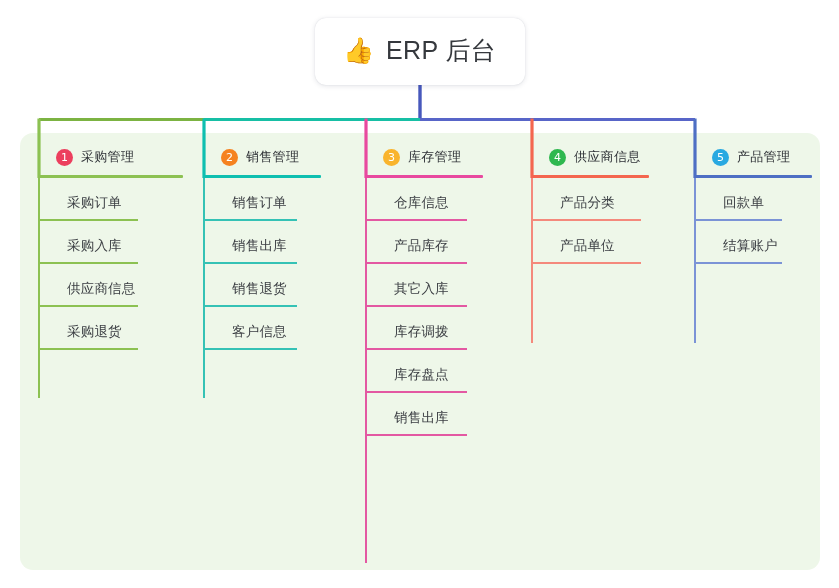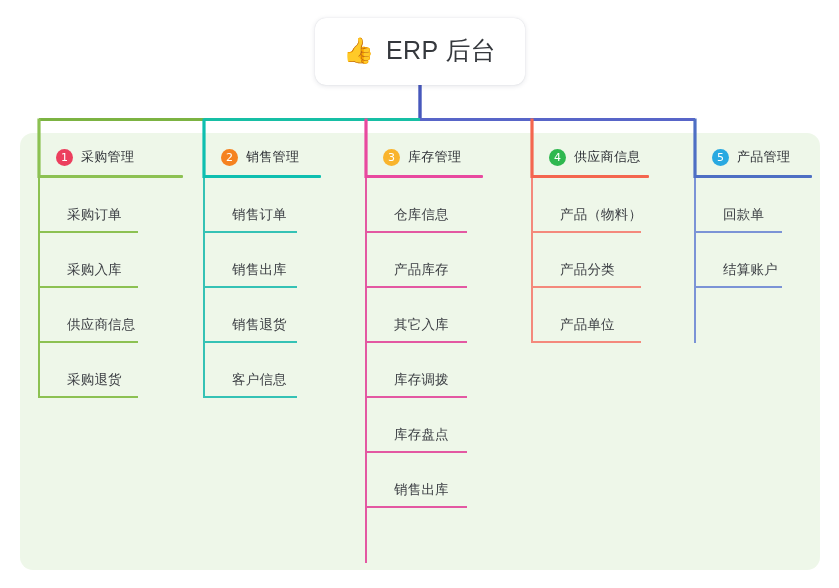--- a/index.html
+++ b/index.html
@@ -116,21 +116,21 @@
     border-radius: 1px;
   }
 
   .leaves {
     position: relative;
     margin-top: 0;
     padding-top: 0;
   }
   .leaf {
     position: relative;
-    height: 55px;
+    height: 43px;
     box-sizing: border-box;
   }
   .leaf-label {
     position: absolute;
     left: 29px;
     bottom: 9px;
     font-size: 13.5px;
     color: #3a3d42;
     white-space: nowrap;
     letter-spacing: 0.2px;
@@ -264,24 +264,20 @@
       </div>
       <div class="column" style="left: 531px;">
         <div class="col-head">
           <span class="badge" style="background: rgb(46, 184, 79);">4</span>
           <span class="head-label">供应商信息</span>
         </div>
         <div class="head-rule" style="background: rgb(244, 102, 79); width: 118px;"></div>
         <div class="leaves">
           <div class="spine" style="background: rgb(244, 137, 124); height: 165px;"></div>
           <div class="leaf">
-            <span class="leaf-label">产品（物料）</span>
-            <div class="leaf-rule" style="background: rgb(244, 137, 124); width: 110px;"></div>
-          </div>
-          <div class="leaf">
             <span class="leaf-label">产品分类</span>
             <div class="leaf-rule" style="background: rgb(244, 137, 124); width: 110px;"></div>
           </div>
           <div class="leaf">
             <span class="leaf-label">产品单位</span>
             <div class="leaf-rule" style="background: rgb(244, 137, 124); width: 110px;"></div>
           </div>
         </div>
       </div>
       <div class="column" style="left: 694px;">

